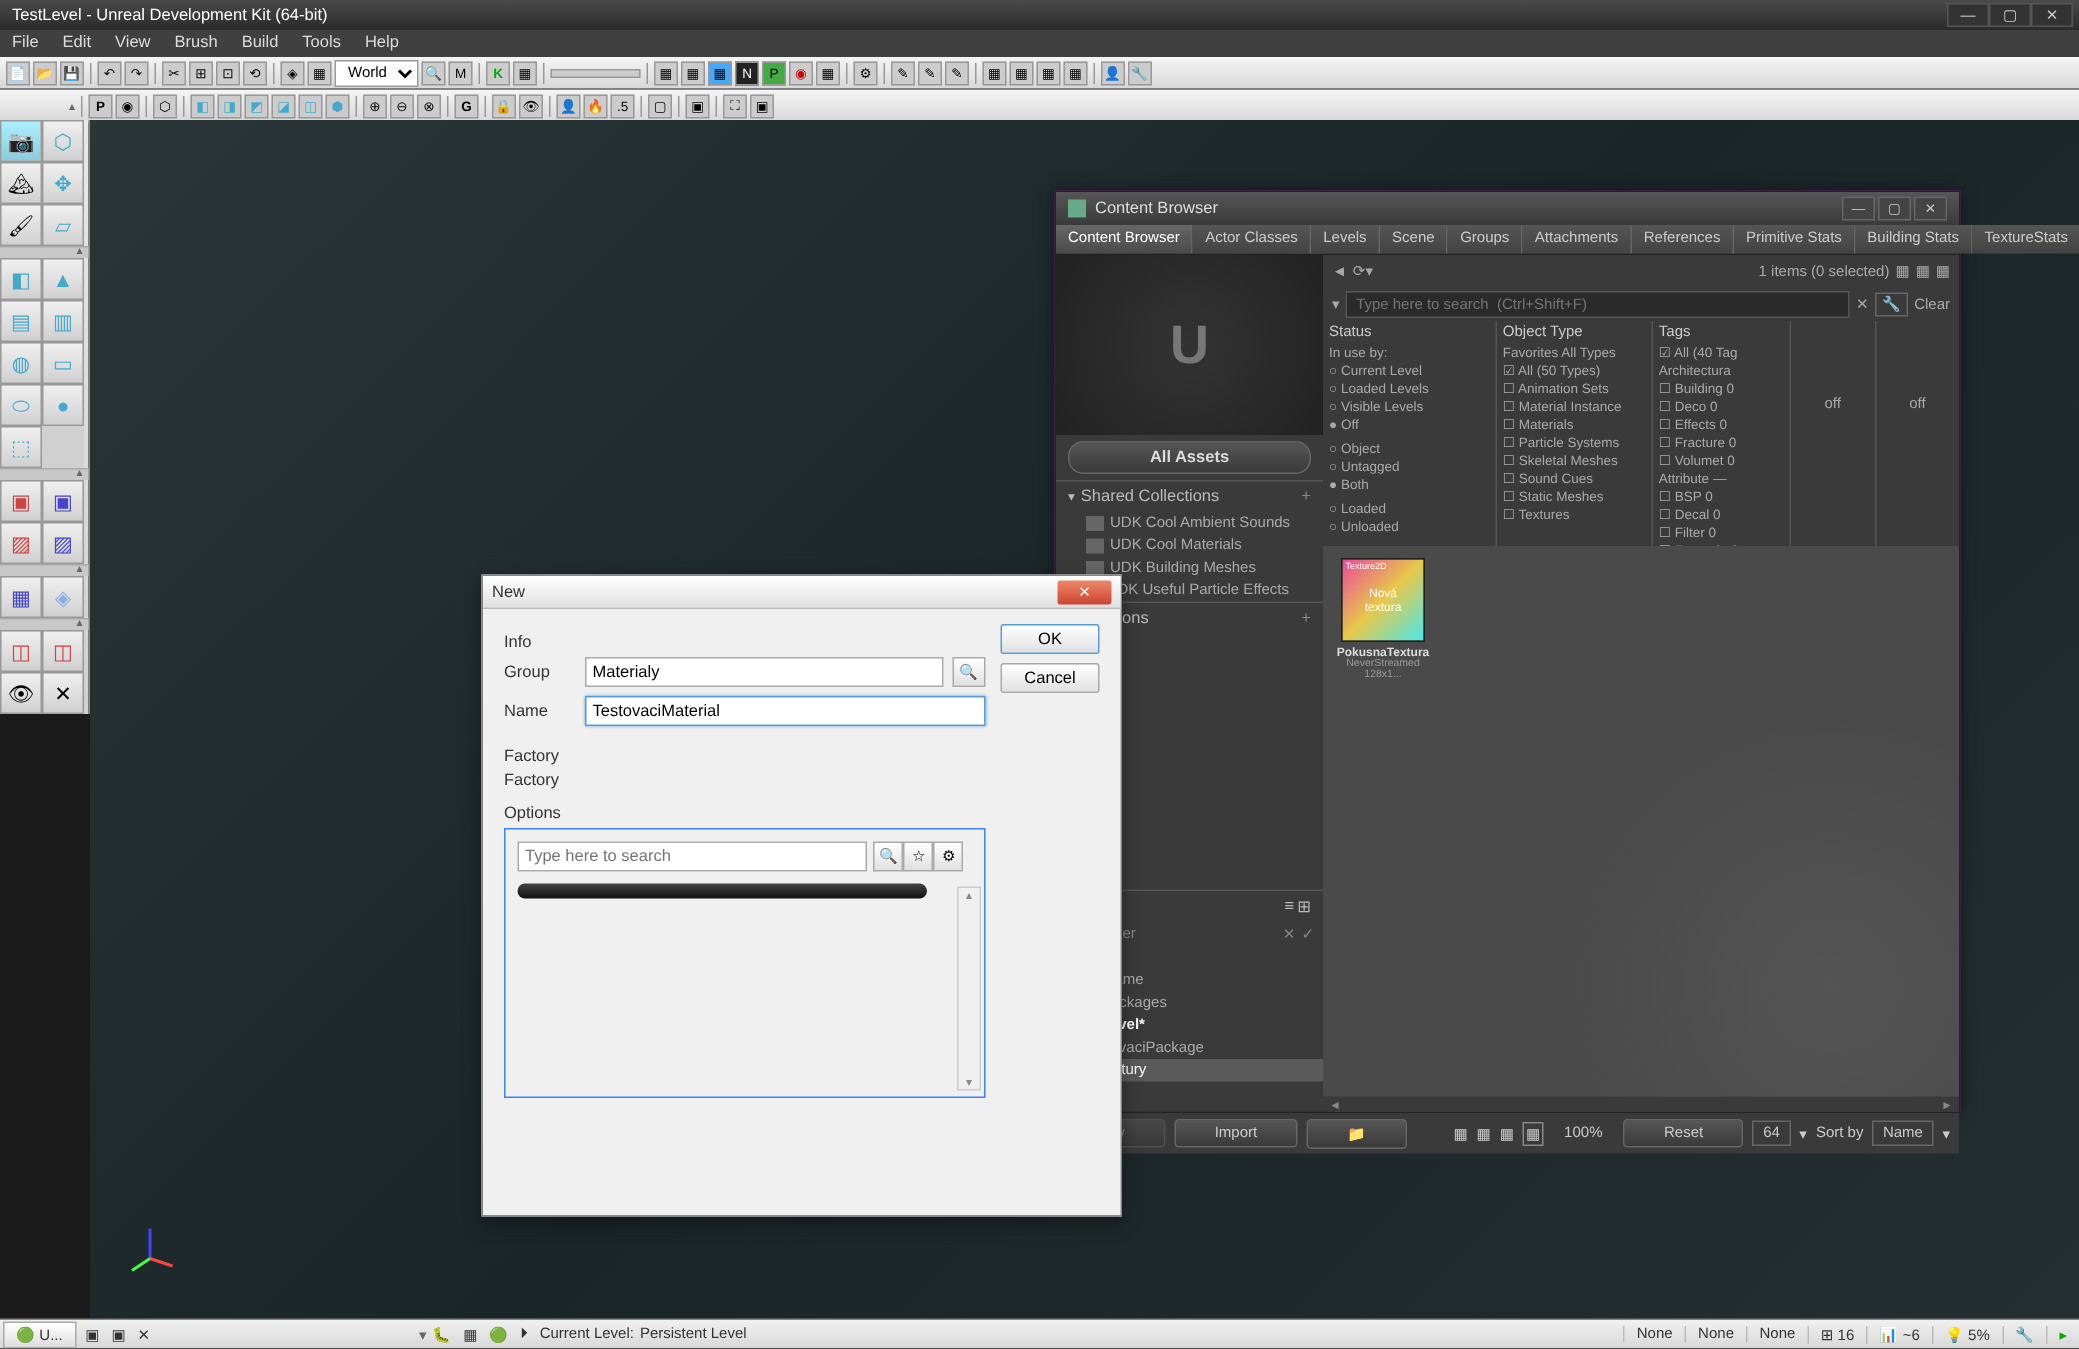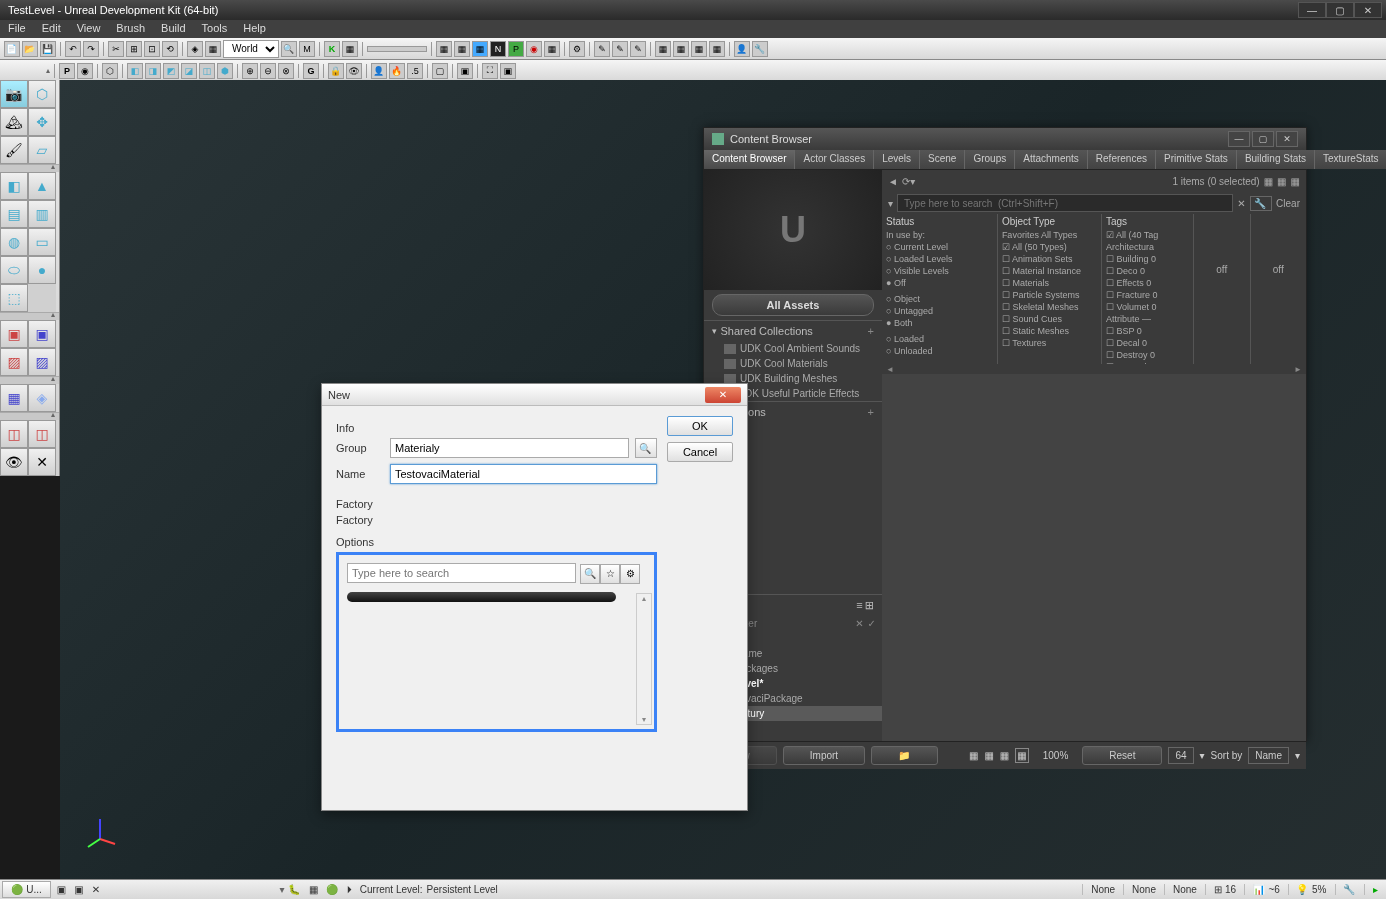--- a/index.html
+++ b/index.html
@@ -82,21 +82,21 @@
 .dlg-group-label { font-size: 11px; color: #333; margin: 6px 0 4px; }
 .dlg-field-row { display: flex; align-items: center; margin-bottom: 6px; gap: 6px; }
 .dlg-field-label { width: 48px; font-size: 11px; color: #333; }
 .dlg-input { flex: 1; height: 20px; border: 1px solid #aaa; padding: 0 4px; font-size: 11px; background: #fff; }
 .dlg-input.focused { border: 1px solid #5a9bd5; box-shadow: 0 0 2px #5a9bd5; }
 .dlg-dropdown { flex: 1; height: 20px; border: 1px solid #aaa; padding: 0 4px; font-size: 11px; background: #fff; display: flex; align-items: center; }
 .dlg-dropdown::after { content: '▾'; margin-left: auto; color: #666; }
 .dlg-small-btn { width: 22px; height: 20px; border: 1px solid #aaa; background: linear-gradient(#fff, #e0e0e0); display: flex; align-items: center; justify-content: center; font-size: 10px; }
 .dlg-btn { padding: 3px 0; border: 1px solid #aaa; background: linear-gradient(#fff, #e0e0e0); font-size: 11px; text-align: center; border-radius: 2px; }
 .dlg-btn.primary { border: 1px solid #5a9bd5; }
-.dlg-options-area { border: 3px solid #3b82f6; padding: 8px; margin-top: 4px; height: 180px; position: relative; }
+.dlg-options-area { border: 1px solid #3b82f6; padding: 8px; margin-top: 4px; height: 180px; position: relative; }
 .dlg-search { width: calc(100% - 70px); height: 20px; border: 1px solid #aaa; padding: 0 4px; font-size: 11px; }
 .dlg-search-icons { display: inline-flex; gap: 0; }
 .dlg-search-icon { width: 20px; height: 20px; border: 1px solid #aaa; background: linear-gradient(#fff, #e0e0e0); display: inline-flex; align-items: center; justify-content: center; font-size: 10px; }
 .dlg-black-bar { height: 10px; background: linear-gradient(#444, #111); border-radius: 5px; margin-top: 8px; width: 90%; }
 .dlg-scroll { position: absolute; right: 2px; top: 38px; bottom: 4px; width: 16px; background: #f0f0f0; border: 1px solid #ccc; }
 .dlg-scroll::before { content: '▴'; display: block; text-align: center; font-size: 8px; color: #888; }
 .dlg-scroll::after { content: '▾'; position: absolute; bottom: 0; left: 0; right: 0; text-align: center; font-size: 8px; color: #888; }
 
 
 .statusbar { position: absolute; left: 0; right: 0; bottom: 0; height: 20px; background: linear-gradient(#f0f0f0, #d8d8d8); border-top: 1px solid #888; display: flex; align-items: center; font-size: 10px; color: #333; }
@@ -403,28 +403,39 @@
           <div class="cb-filter-row">☑ <span>All (40 Tag</span></div>
           <div class="cb-filter-row"><span>Architectura</span></div>
           <div class="cb-filter-row">☐ <span>Building</span> <span>0</span></div>
           <div class="cb-filter-row">☐ <span>Deco</span> <span>0</span></div>
           <div class="cb-filter-row">☐ <span>Effects</span> <span>0</span></div>
           <div class="cb-filter-row">☐ <span>Fracture</span> <span>0</span></div>
           <div class="cb-filter-row">☐ <span>Volumet</span> <span>0</span></div>
           <div class="cb-filter-row"><span>Attribute</span> <span>—</span></div>
           <div class="cb-filter-row">☐ <span>BSP</span> <span>0</span></div>
           <div class="cb-filter-row">☐ <span>Decal</span> <span>0</span></div>
-          <div class="cb-filter-row">☐ <span>Destroy</span> <span>0</span></div>
+          <div class="cb-filter-row">☐ <span>Filter</span> <span>0</span></div>
           <div class="cb-filter-row">☐ <span>Example</span> <span>0</span></div>
         </div>
         <div class="cb-filter-col" style="flex:0.4;text-align:center;padding-top:50px">
           <div>off</div>
         </div>
         <div class="cb-filter-col" style="flex:0.4;text-align:center;padding-top:50px;border-right:none">
           <div>off</div>
+        </div>
+      </div>
+      <div class="cb-asset-area">
+        <div class="cb-asset-item">
+          <div class="cb-asset-thumb">
+            <div class="cb-asset-thumb-label">Texture2D</div>
+            <div class="cb-asset-thumb-center" style="white-space:pre-line">Nová
+textura</div>
+          </div>
+          <div class="cb-asset-name">PokusnaTextura</div>
+          <div class="cb-asset-meta">NeverStreamed 128x1...</div>
         </div>
       </div>
       <div style="height:10px;background:#3a3a3a;display:flex;align-items:center;padding:0 4px;font-size:8px;color:#888">
         <span>◄</span>
         <span style="flex:1"></span>
         <span>►</span>
       </div>
     </div>
   </div>
   <div class="cb-bottom">

